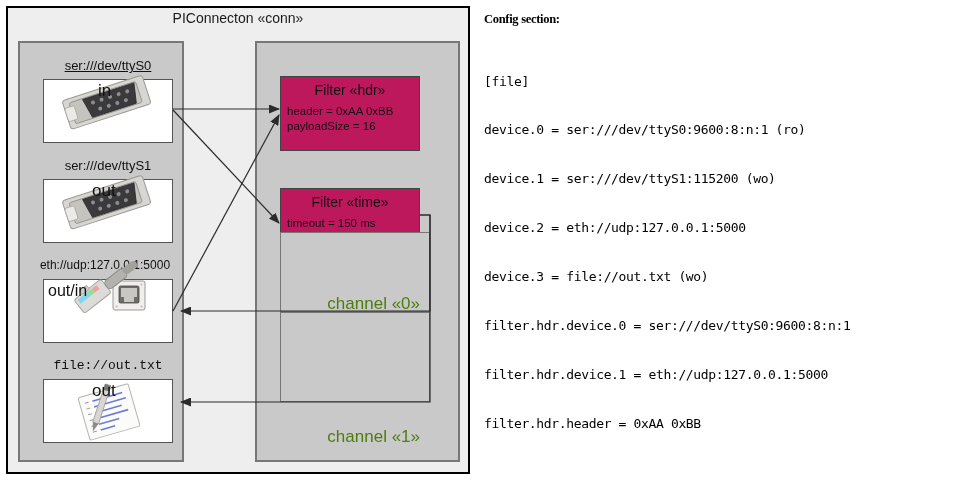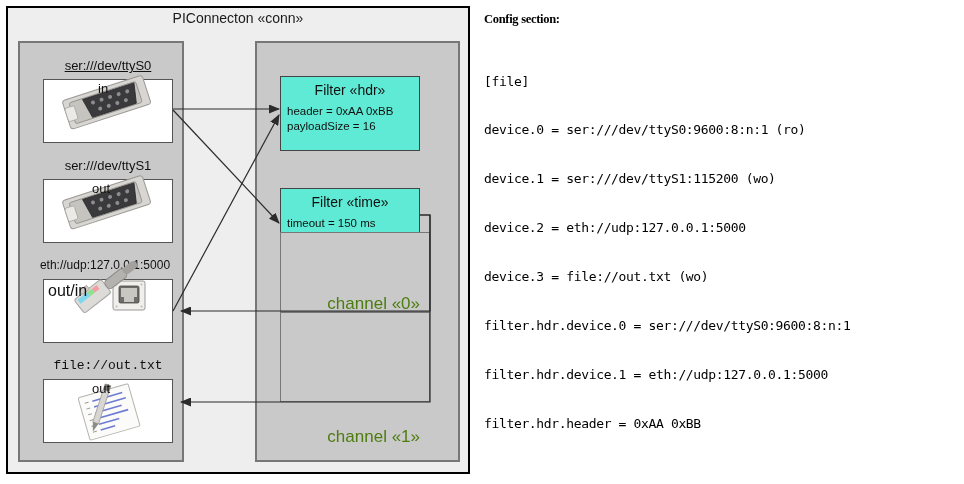--- a/index.html
+++ b/index.html
@@ -22,25 +22,25 @@
   #devices-group{left:18px;top:41px;width:166px;height:421px;}
   #filters-group{left:255px;top:41px;width:205px;height:421px;}
   #filters-title{position:absolute;left:253px;top:45px;width:205px;
       text-align:center;font-size:14px;color:#4d7c0f;margin-top:32px;}
 
   
   .dev-label{position:absolute;text-align:center;font-size:13px;color:#111;
       width:130px;left:43px;}
   .dev-box{position:absolute;left:43px;width:130px;height:64px;
       background:#ffffff;border:1px solid #555555;box-sizing:border-box;}
-  .dev-dir{position:absolute;font-size:13px;color:#111;z-index:3;}
+  .dev-dir{position:absolute;font-size:17px;color:#111;z-index:3;}
 
   
   .filter-box{position:absolute;left:280px;width:140px;
-      background:#5eead4;border:1px solid #444444;box-sizing:border-box;}
+      background:#be185d;border:1px solid #444444;box-sizing:border-box;}
   .filter-title{text-align:center;font-size:14px;color:#111;
       margin:5px 0 6px 0;}
   .filter-prop{font-size:11.5px;color:#111;margin:0 0 1px 6px;
       line-height:14px;white-space:nowrap;}
 
   
   .channel-box{position:absolute;background:#c9c9c9;
       border:1px solid #777777;box-sizing:border-box;}
   .channel-label{position:absolute;font-size:17px;color:#4d7c0f;
       text-align:right;}

